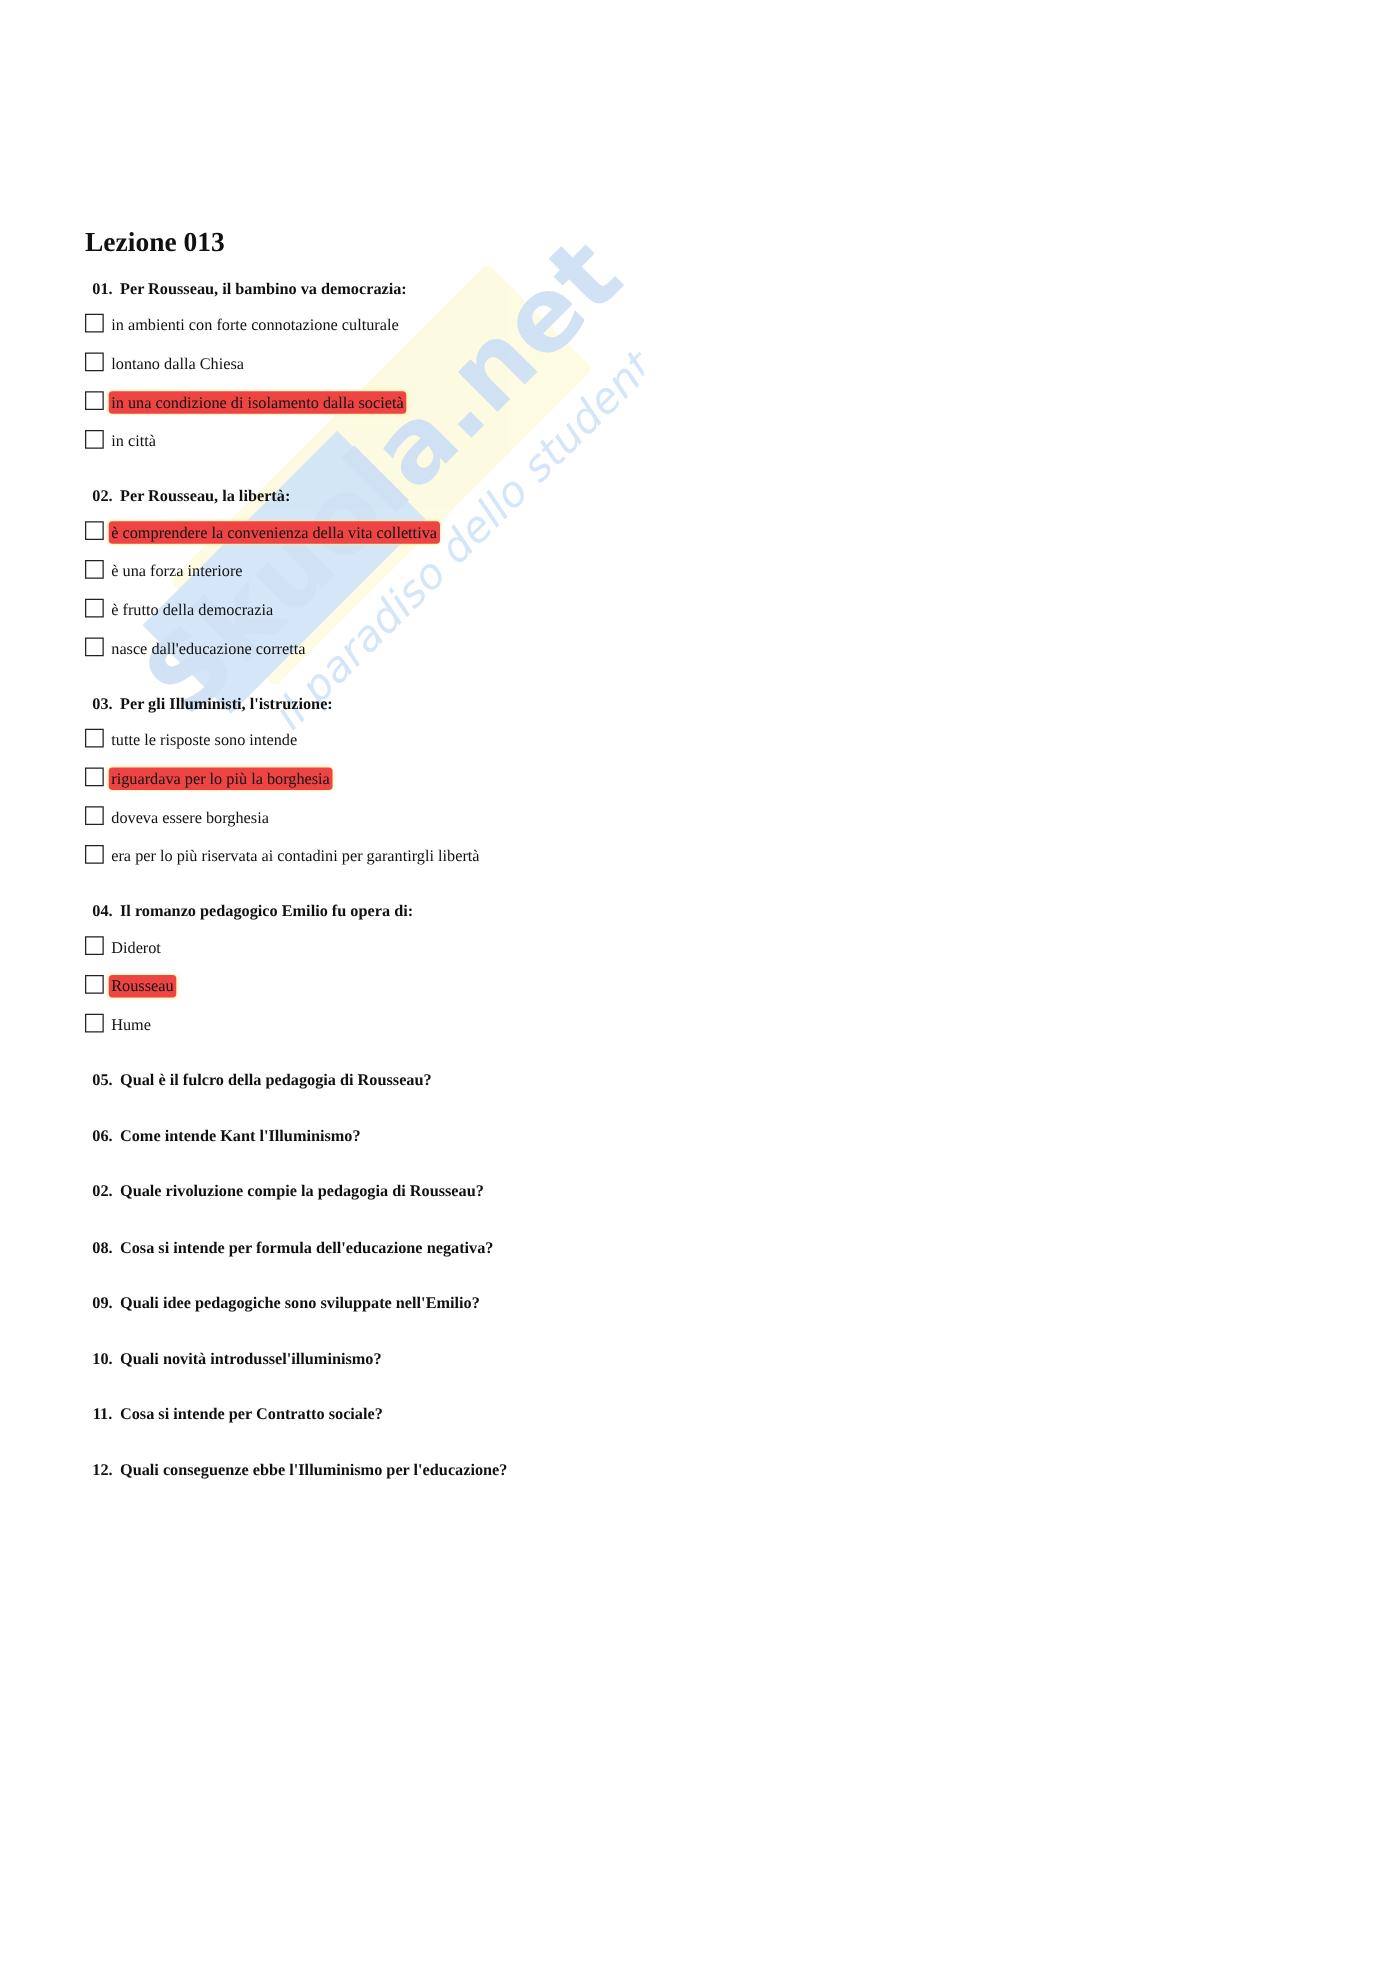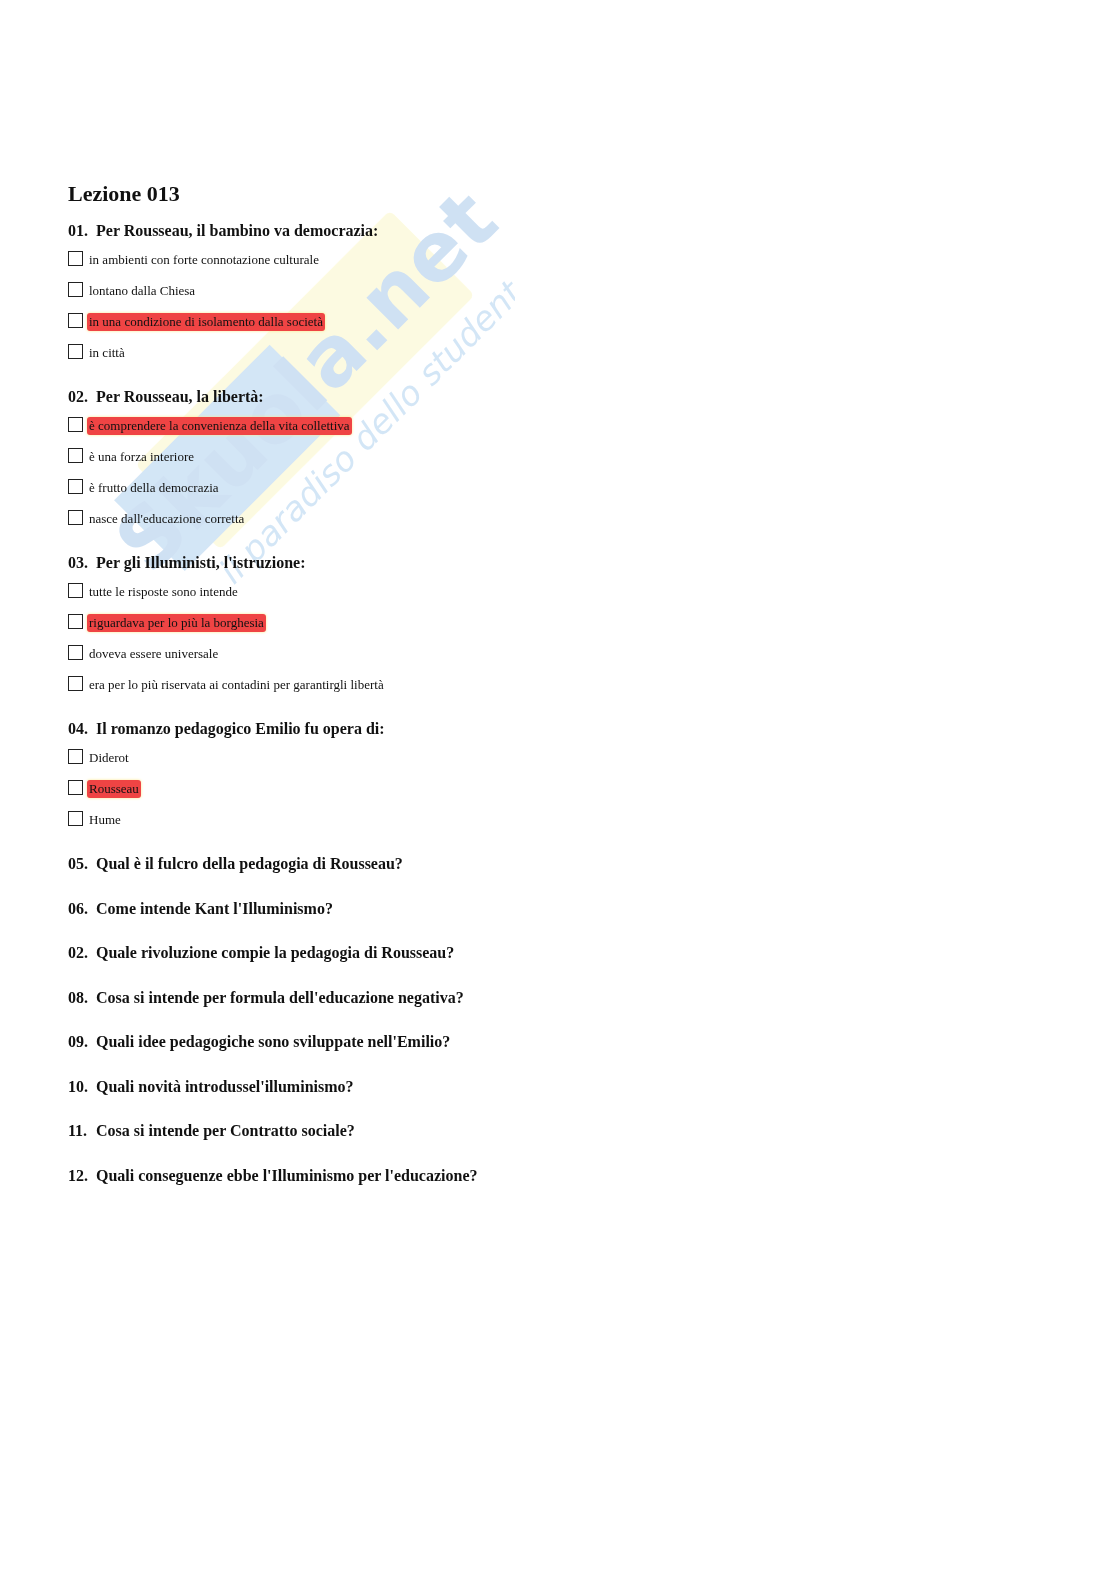--- a/index.html
+++ b/index.html
@@ -2,21 +2,21 @@
 <html><head>
   <meta charset="utf-8">
   <style>
     html, body { margin: 0; padding: 0; background: #ffffff; }
     body { width: 1116px; height: 1579px; position: relative; overflow: hidden;
            font-family: "Liberation Serif", "DejaVu Serif", serif; color: #111; }
     .watermark { position: absolute; left: 95px; top: 170px; width: 420px; height: 420px;
                  pointer-events: none; z-index: 0; }
     .page { position: absolute; left: 68px; top: 178px; width: 980px; z-index: 1; font-family: Liberation Serif, serif; }
     .title { font-size: 22px; font-weight: bold; margin: 0 0 12px 0; line-height: 32px; }
-    .q { font-size: 16px; font-weight: bold; line-height: 18px; margin: 0; display: flex; }
+    .q { font-size: 13px; font-weight: bold; line-height: 18px; margin: 0; display: flex; text-align: center; }
     .q .num { width: 28px; flex: none; }
     .opts { margin: 11px 0 0 0; }
     .opt { display: flex; align-items: flex-start; height: 18px; margin-bottom: 13px; font-size: 13px; }
     .box { width: 15px; height: 15px; border: 1.6px solid #222; box-sizing: border-box; margin-right: 4px; flex: none; background: rgba(255,255,255,0.2); }
     .opt-text { padding: 0 2px; line-height: 18px; }
     .hl { background: #ef4444; border-radius: 3px; box-shadow: 0 0 3px #fbe98a; }
     .mc { margin-bottom: 26px; }
     .open { margin-bottom: 26.5px; }
   </style>
 </head>
@@ -92,21 +92,21 @@
           <div class="opt">
     <span class="box"></span>
     <span class="opt-text">tutte le risposte sono intende</span>
   </div>
           <div class="opt">
     <span class="box"></span>
     <span class="opt-text hl">riguardava per lo più la borghesia</span>
   </div>
           <div class="opt">
     <span class="box"></span>
-    <span class="opt-text">doveva essere universale</span>
+    <span class="opt-text">doveva essere borghesia</span>
   </div>
           <div class="opt">
     <span class="box"></span>
     <span class="opt-text">era per lo più riservata ai contadini per garantirgli libertà</span>
   </div>
         </div>
   </div>
       <div class="mc">
     <p class="q">
       <span class="num">04.</span>

